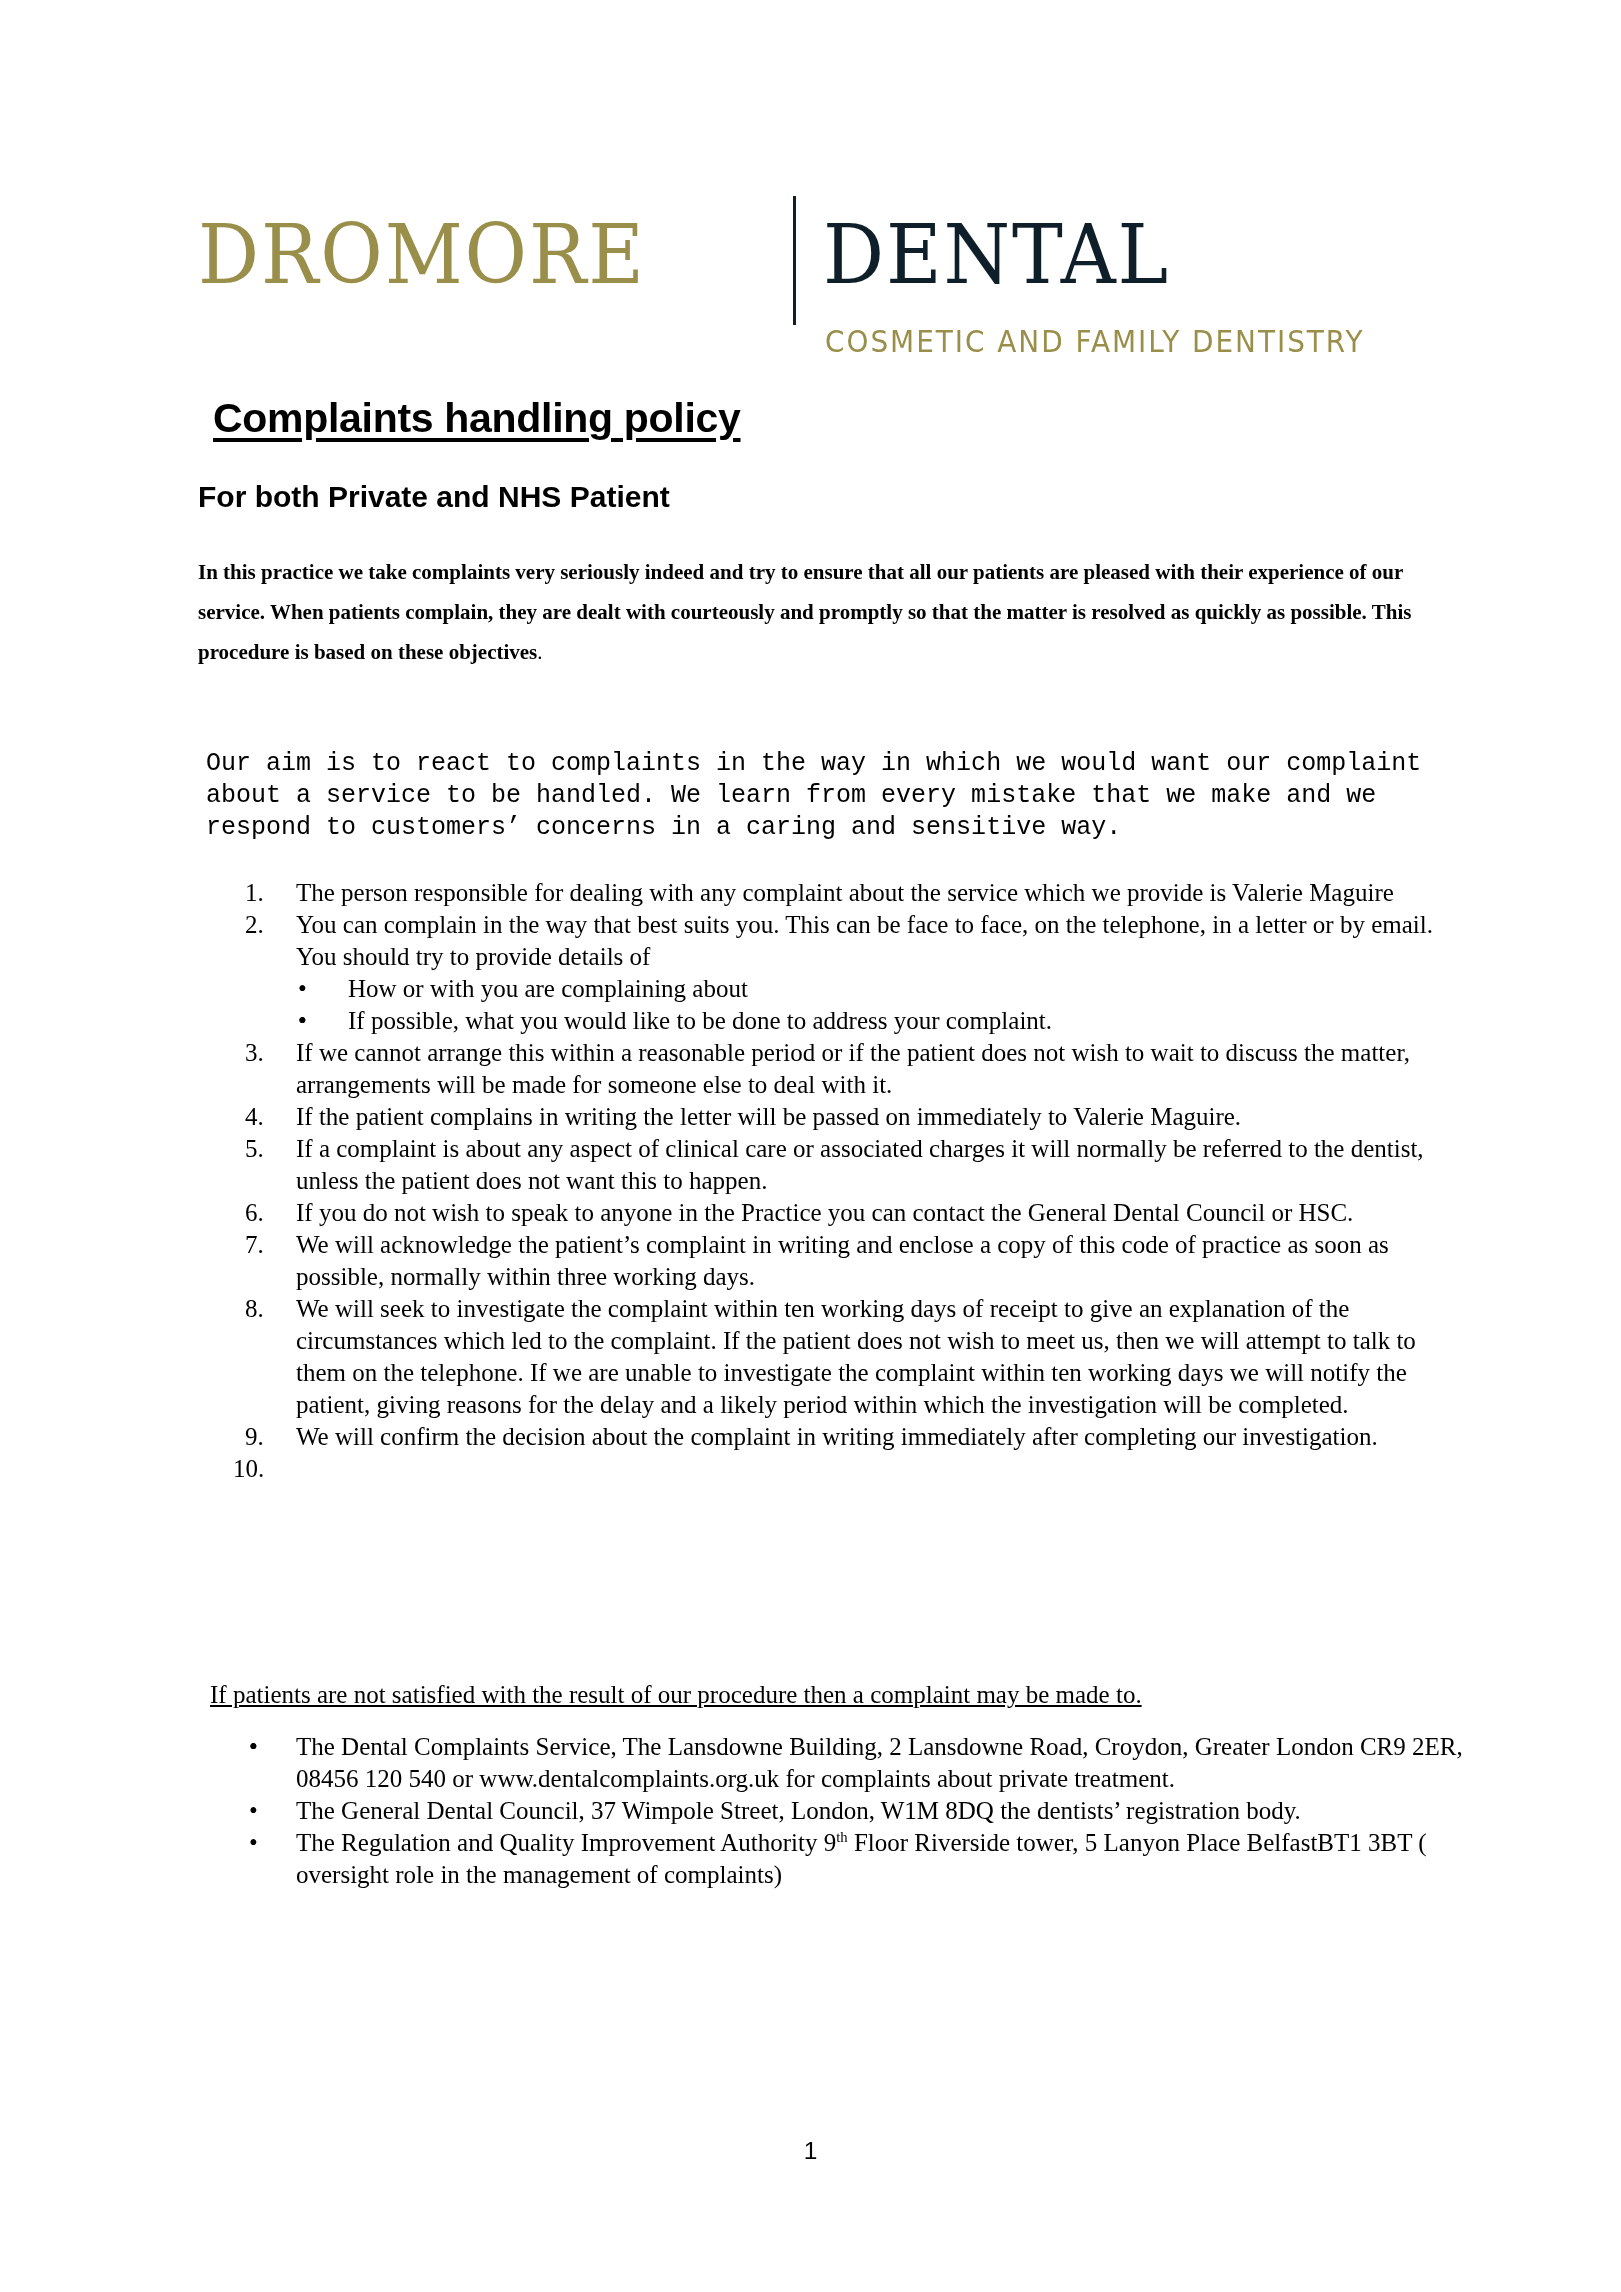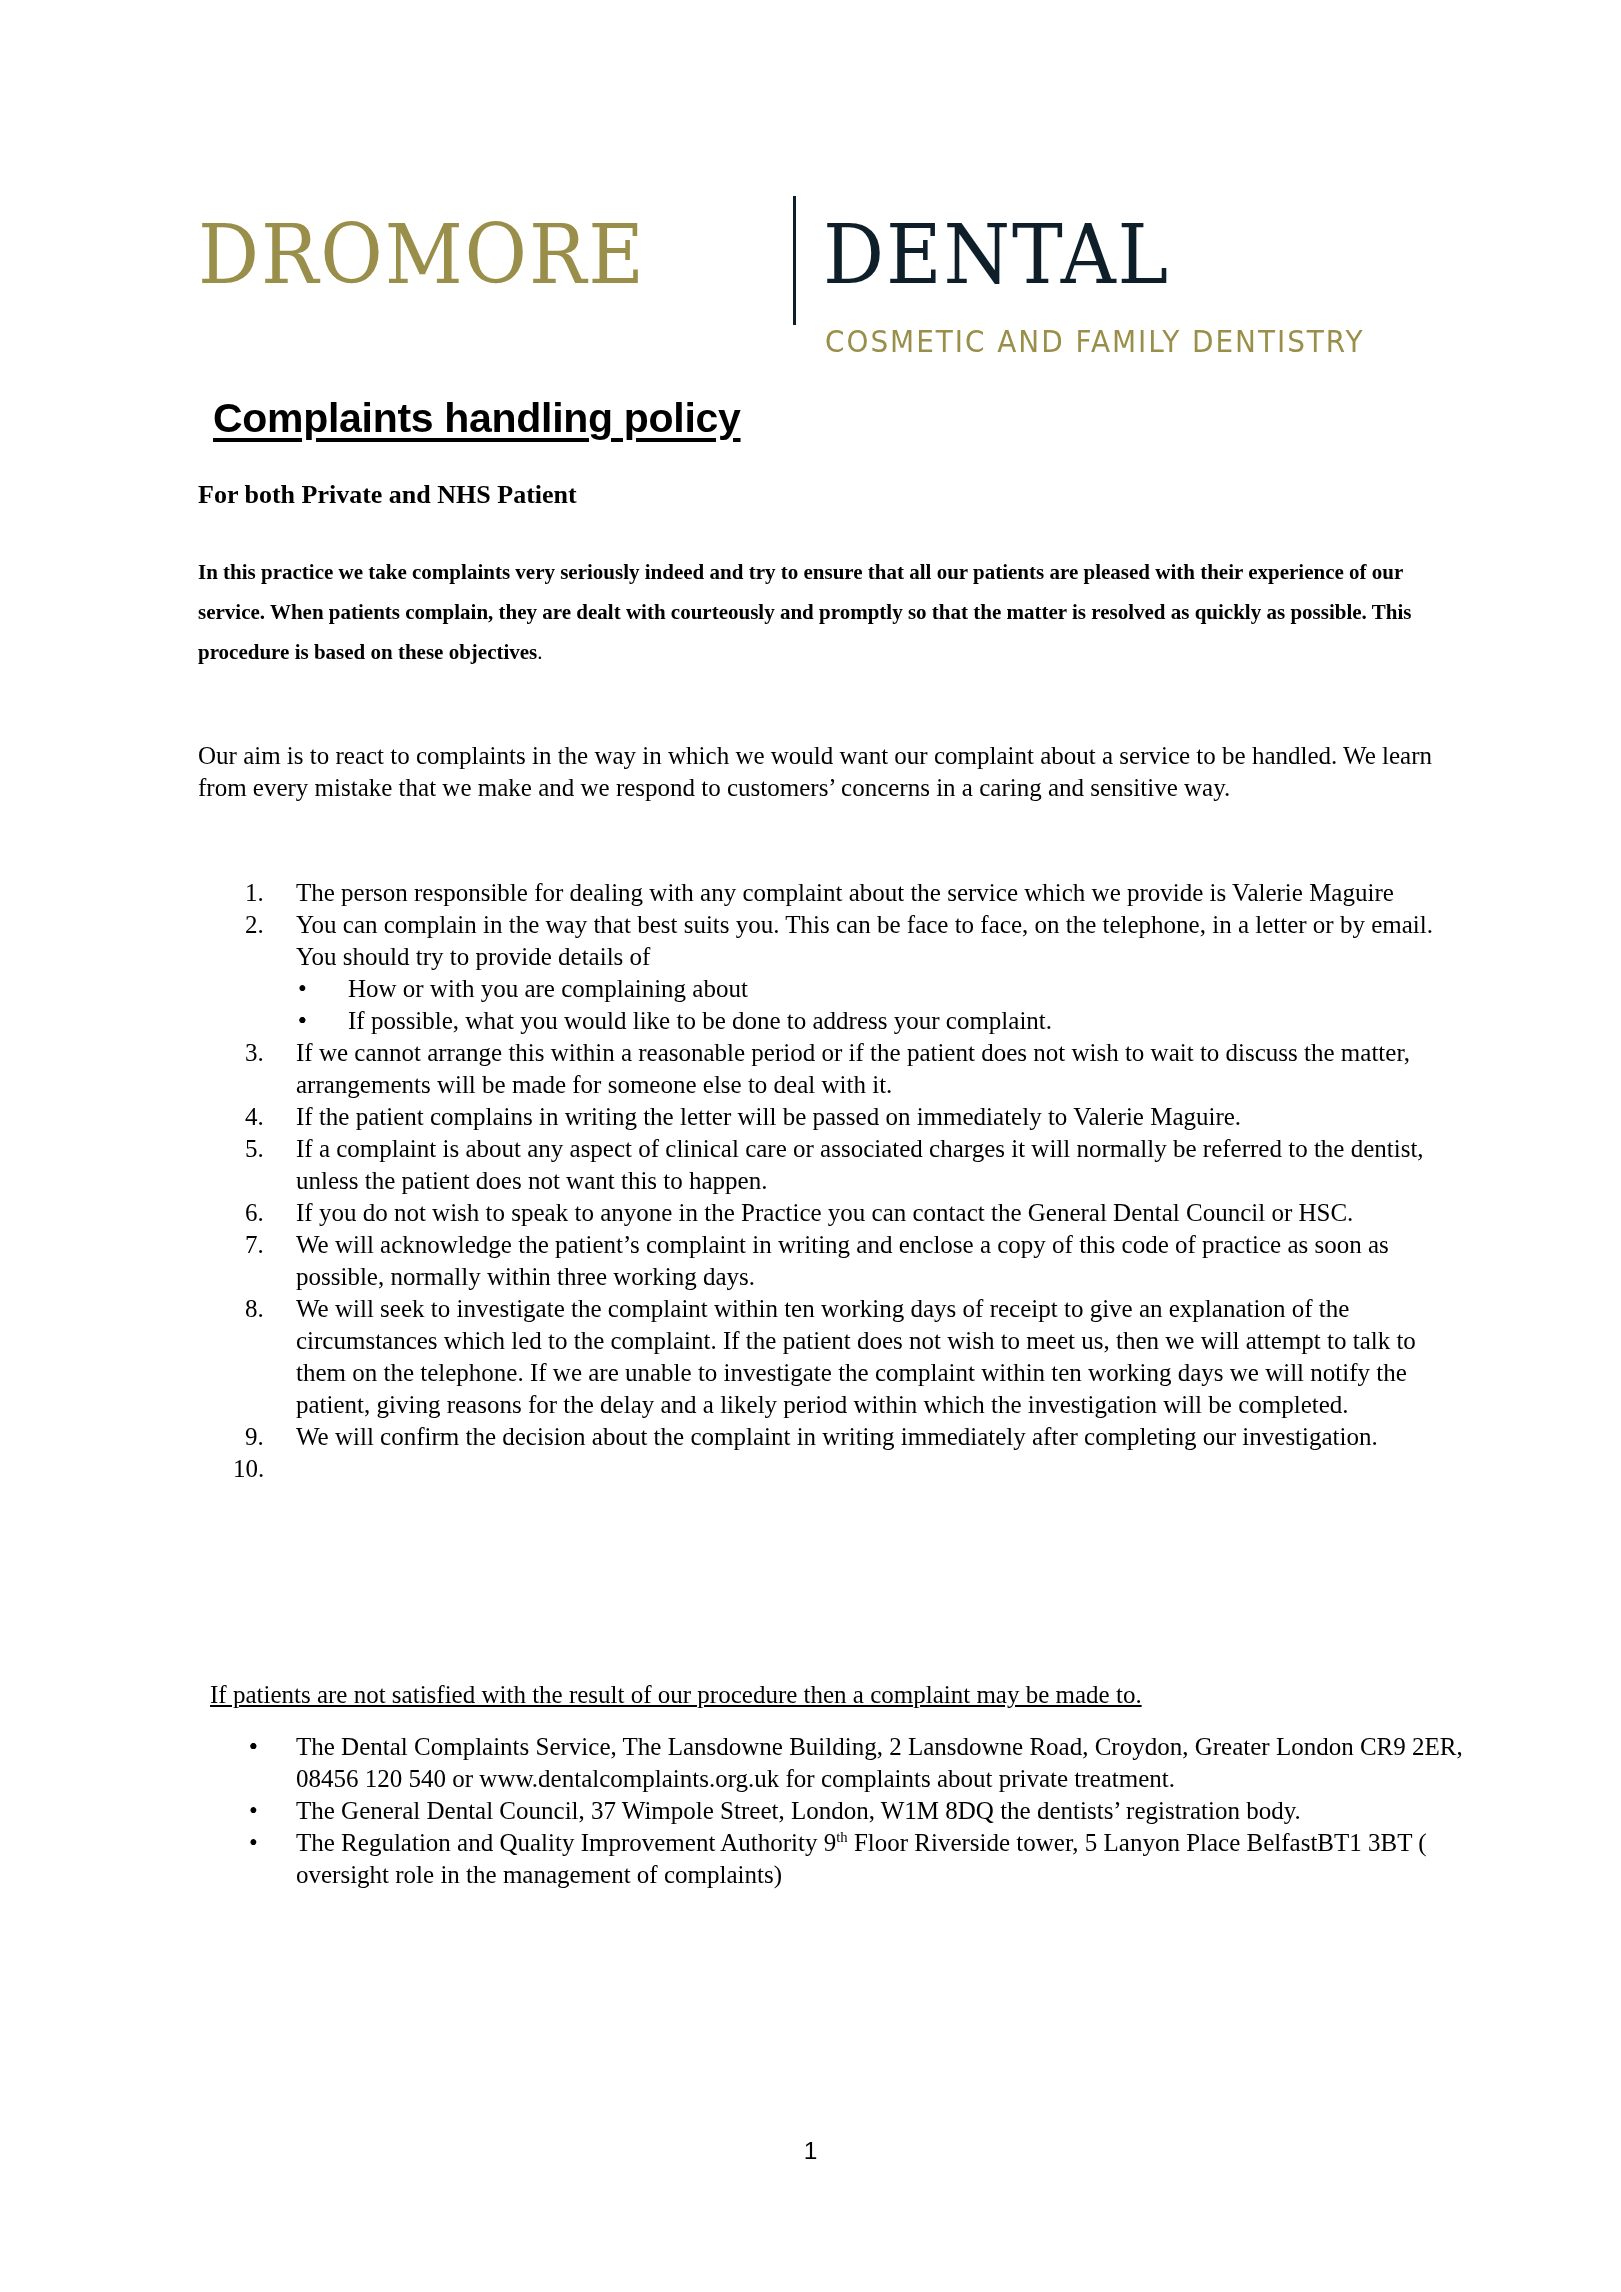--- a/index.html
+++ b/index.html
@@ -7,26 +7,26 @@
   .page { position:absolute; left:0; top:0; width:1621px; height:1725px; background:#fff; }
 
   
   .logo { position:absolute; left:196px; top:194px; width:1274px; height:172px; }
   .logo-left { position:absolute; left:2px; top:19.6px; font-family:"DejaVu Serif","Liberation Serif",serif; font-size:82px; letter-spacing:2px; line-height:1; font-weight:normal; transform:scaleX(0.93); transform-origin:left top; }
   .logo-sep { position:absolute; left:597px; top:2px; width:2.9px; height:129px; }
   .logo-right { position:absolute; left:627px; top:19.6px; font-family:"DejaVu Serif","Liberation Serif",serif; font-size:82px; letter-spacing:2px; line-height:1; transform:scaleX(0.93); transform-origin:left top; }
   .logo-tag { position:absolute; left:629px; top:132px; font-family:"DejaVu Sans","Liberation Sans",sans-serif; font-size:31px; letter-spacing:2.2px; line-height:1; font-weight:normal; transform:scaleX(0.9); transform-origin:left top; }
 
   .title { position:absolute; left:198px; top:380px; font-family:"Liberation Sans",sans-serif; font-weight:bold; font-size:41px; text-decoration:underline; text-decoration-thickness:3.9px; text-underline-offset:5.9px; margin:15px; letter-spacing:-0.3px; }
-  .subhead { position:absolute; left:198px; top:480px; font-family:Liberation Serif, serif; font-weight:bold; font-size:26px; margin:0; }
+  .subhead { position:absolute; left:198px; top:480px; font-family:Liberation Sans, sans-serif; font-weight:bold; font-size:30px; margin:0; }
 
   .serif { font-family:"Liberation Serif","DejaVu Serif",serif; }
   .intro { position:absolute; left:198px; top:552px; width:1274px; font-size:21px; font-weight:bold; line-height:40px; margin:0;font-family:Liberation Serif, serif; }
   .intro .tail { font-weight:normal; }
-  .aim { position:absolute; left:198px; top:740px; width:1274px; font-size:25px; line-height:32px; margin:0; }
+  .aim { position:absolute; left:198px; top:740px; width:1274px; font-size:25px; line-height:32px; margin:8px;font-family:Liberation Mono, monospace; }
 
   .steps { position:absolute; left:198px; top:877px; width:1274px; font-size:25px; line-height:32px; margin:0; padding:0; list-style:none; }
   .steps > li { position:relative; padding-left:98px; }
   .steps > li .num { position:absolute; left:47px; top:0; width:49px; }
   .steps > li .num.two { left:35px; }
   .sub { list-style:none; margin:0; padding:0; }
   .sub li { position:relative; padding-left:52px; }
   .sub li .dot { position:absolute; left:2px; top:0; }
 
   .escal { position:absolute; left:198px; top:1667px; width:1274px; font-size:25px; line-height:32px; margin:12px;text-decoration:underline; }

